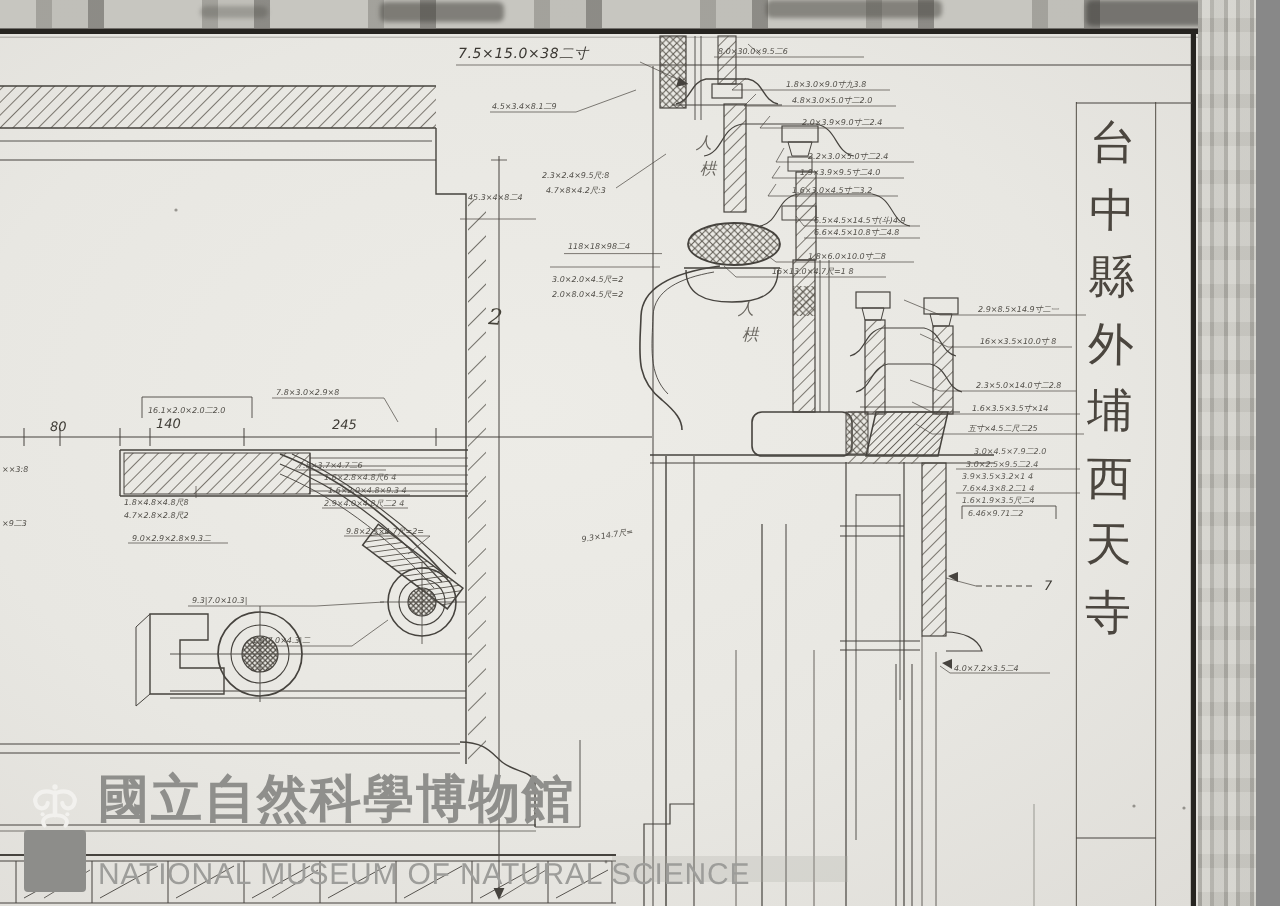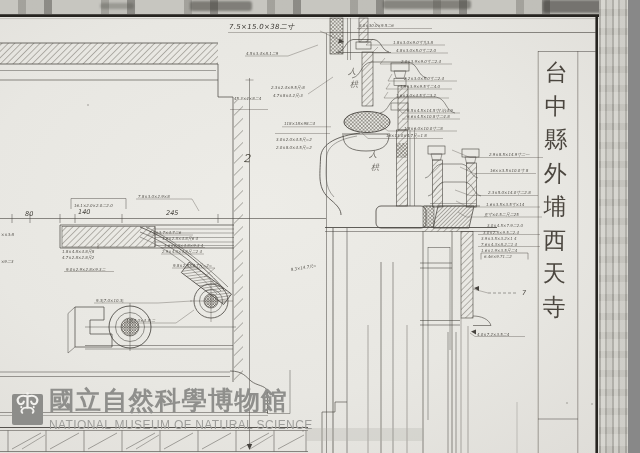--- a/index.html
+++ b/index.html
@@ -21,25 +21,25 @@
   .b2{left:383px;top:0;width:88px;height:9px;background:rgba(70,68,62,.5);}
   .b3{left:543px;top:0;width:97px;height:13px;background:rgba(62,60,56,.6);}
   .b4{left:100px;top:3px;width:34px;height:6px;background:rgba(70,68,62,.3);}
   .noise-right{position:absolute;left:599px;top:0;width:41px;height:453px;background:#cbcac4;
     background-image:repeating-linear-gradient(90deg, rgba(90,88,82,.25) 0 2px, rgba(230,229,224,.4) 2px 6px,
       rgba(120,118,112,.28) 6px 8px, rgba(210,209,204,.3) 8px 13px),
       repeating-linear-gradient(0deg, rgba(100,98,92,.12) 0 7px, rgba(222,221,216,.15) 7px 19px);}
   .title-col{position:absolute;left:540px;top:56px;width:30px;height:310px;
     font-family:"DejaVu Serif",serif;font-size:23px;line-height:33.5px;color:#4b463f;
     word-break:break-all;text-align:center;transform:rotate(.6deg);}
-  .logo{position:absolute;left:12px;top:387px;display:flex;align-items:center;gap:6px;}
+  .logo{position:absolute;left:12px;top:387px;display:flex;align-items:flex-end;gap:6px;}
   .logo-badge{width:31px;height:31px;background:#8d8d8a;border-radius:2px;flex:0 0 auto;}
   .logo-zh{font-size:25.5px;line-height:27px;color:#8f8f8c;letter-spacing:1px;font-weight:600;
     font-family:"DejaVu Sans",sans-serif;white-space:nowrap;}
-  .logo-en{font-size:12px;color:#9d9d9a;letter-spacing:.4px;margin-top:4px;font-weight:500;
+  .logo-en{font-size:15px;color:#9d9d9a;letter-spacing:.4px;margin-top:15px;font-weight:500;
     font-family:"Liberation Sans",sans-serif;white-space:nowrap;}
 </style>
 </head>
 <body>
 
 <div id="stage">
 
 <svg width="640" height="453" viewBox="0 0 640 453">
   <defs>
     <pattern id="pH" width="4.5" height="4.5" patternUnits="userSpaceOnUse" patternTransform="rotate(45)">

